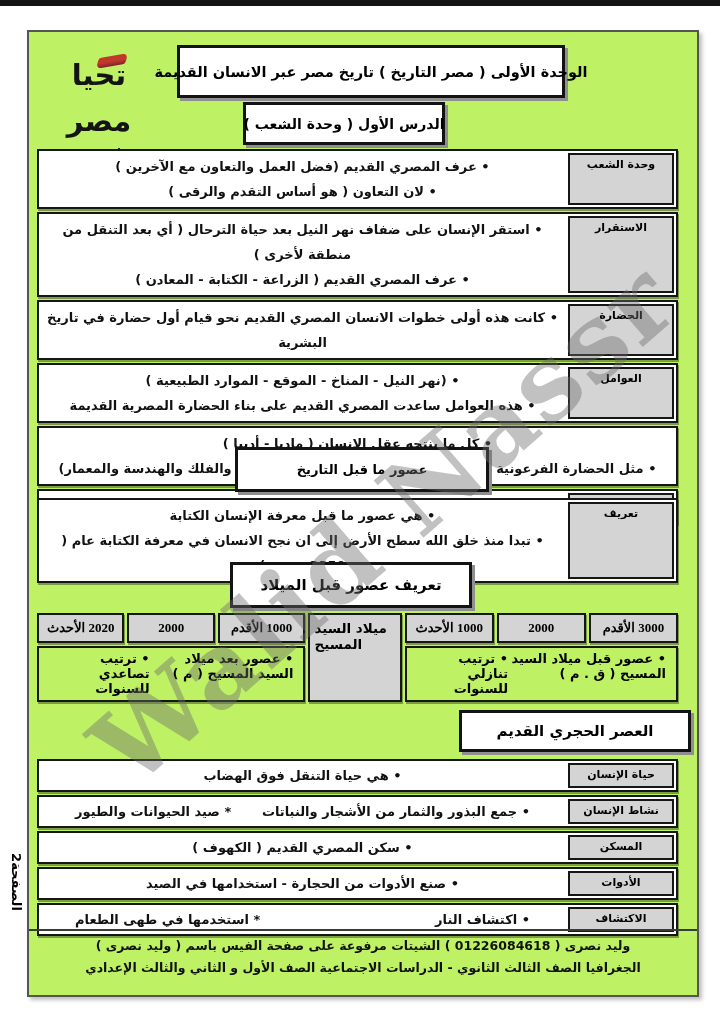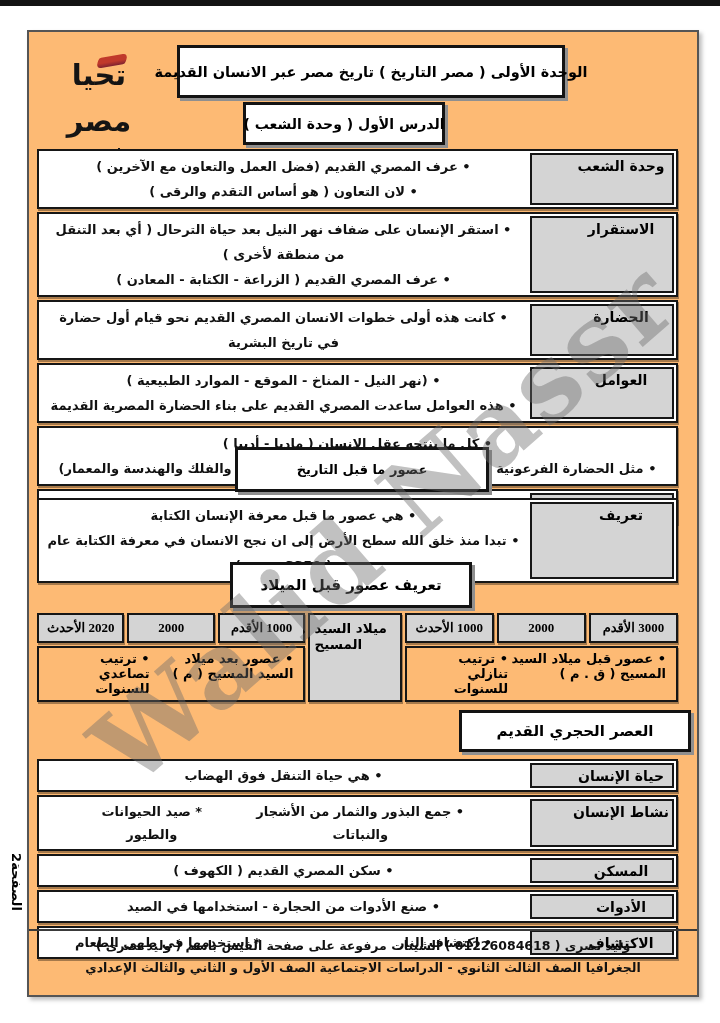--- a/index.html
+++ b/index.html
@@ -1,18 +1,18 @@
 <!DOCTYPE html>
 <html lang="ar"><head>
 <meta charset="utf-8">
 <style>
   html,body{margin:0;padding:0;width:720px;height:1023px;background:#fff;overflow:hidden;
     font-family:"DejaVu Sans",sans-serif;}
   .topbar{position:absolute;left:0;top:0;width:720px;height:6px;background:#141414;}
-  .page{position:absolute;left:27px;top:30px;width:668px;height:963px;background:#fdba74;
+  .page{position:absolute;left:27px;top:30px;width:668px;height:963px;background:#bef264;
     border:2px solid #555;box-shadow:3px 3px 4px rgba(0,0,0,.25);}
   
   .logo{position:absolute;left:8px;top:20px;width:124px;text-align:center;direction:rtl;}
   .logo-main{font-size:29px;font-weight:bold;color:#141414;letter-spacing:-1px;line-height:46px;position:relative;}
   .logo-flag{position:absolute;top:4px;right:34px;width:30px;height:10px;
     background:linear-gradient(180deg,#c0392b 55%,#7e2230 100%);
     transform:rotate(-10deg) skewX(-30deg);border-radius:2px 6px 2px 6px;}
   .logo-sub{font-size:11px;font-weight:bold;color:#111;margin-top:2px;}
   
   .title-box{position:absolute;background:#fff;border:3px solid #131313;box-shadow:3px 3px 0 #8f8f8f;
@@ -22,21 +22,21 @@
   .sec1{left:206px;top:415px;width:248px;height:39px;font-size:13px;}
   .sec2{left:201px;top:530px;width:236px;height:40px;font-size:15px;text-align:center;}
   .sec3{left:430px;top:678px;width:226px;height:36px;font-size:15px;}
   
   .table{position:absolute;left:8px;width:641px;}
   #table1{top:117px;} #table2{top:466px;} #table3{top:727px;}
   .t-row{display:flex;direction:rtl;border:2px solid #161616;margin-bottom:3px;background:#fff;
     box-shadow:1px 2px 0 rgba(0,0,0,.35);}
   .t-head{flex:0 0 102px;background:#d4d4d4;border:2px solid #161616;margin:2px;
     display:flex;justify-content:center;align-items:flex-start;padding-top:3px;
-    font-weight:bold;font-size:14px;text-align:center;padding-left:38px;}
+    font-weight:bold;font-size:11px;text-align:center;}
   .t-cell{flex:1;display:flex;flex-direction:column;justify-content:center;padding:3px 8px;}
   .t-line{direction:rtl;text-align:center;font-weight:bold;font-size:13px;line-height:25px;color:#111;}
   #table3 .t-line{line-height:23px;}
   .t-line.split{display:flex;justify-content:space-between;padding:0 28px;}
   
   .timeline{position:absolute;left:8px;top:581px;width:641px;height:89px;display:flex;direction:rtl;}
   .tl-side{display:flex;flex-direction:column;}
   .tl-right{width:276px;} .tl-left{width:271px;}
   .tl-center{width:82px;background:#d4d4d4;border:2px solid #161616;margin:0 3px;text-align:left;
     font-weight:bold;font-size:13.5px;padding:5px 4px 0;direction:rtl;box-shadow:1px 2px 0 rgba(0,0,0,.35);}

